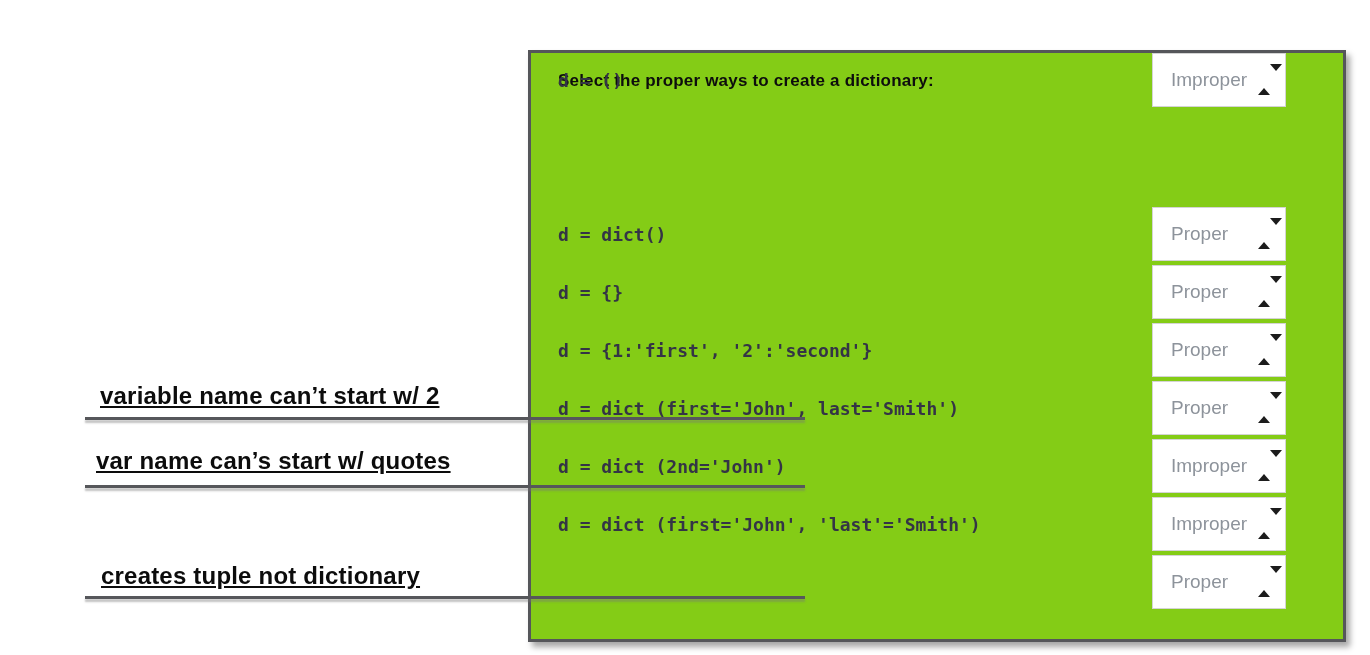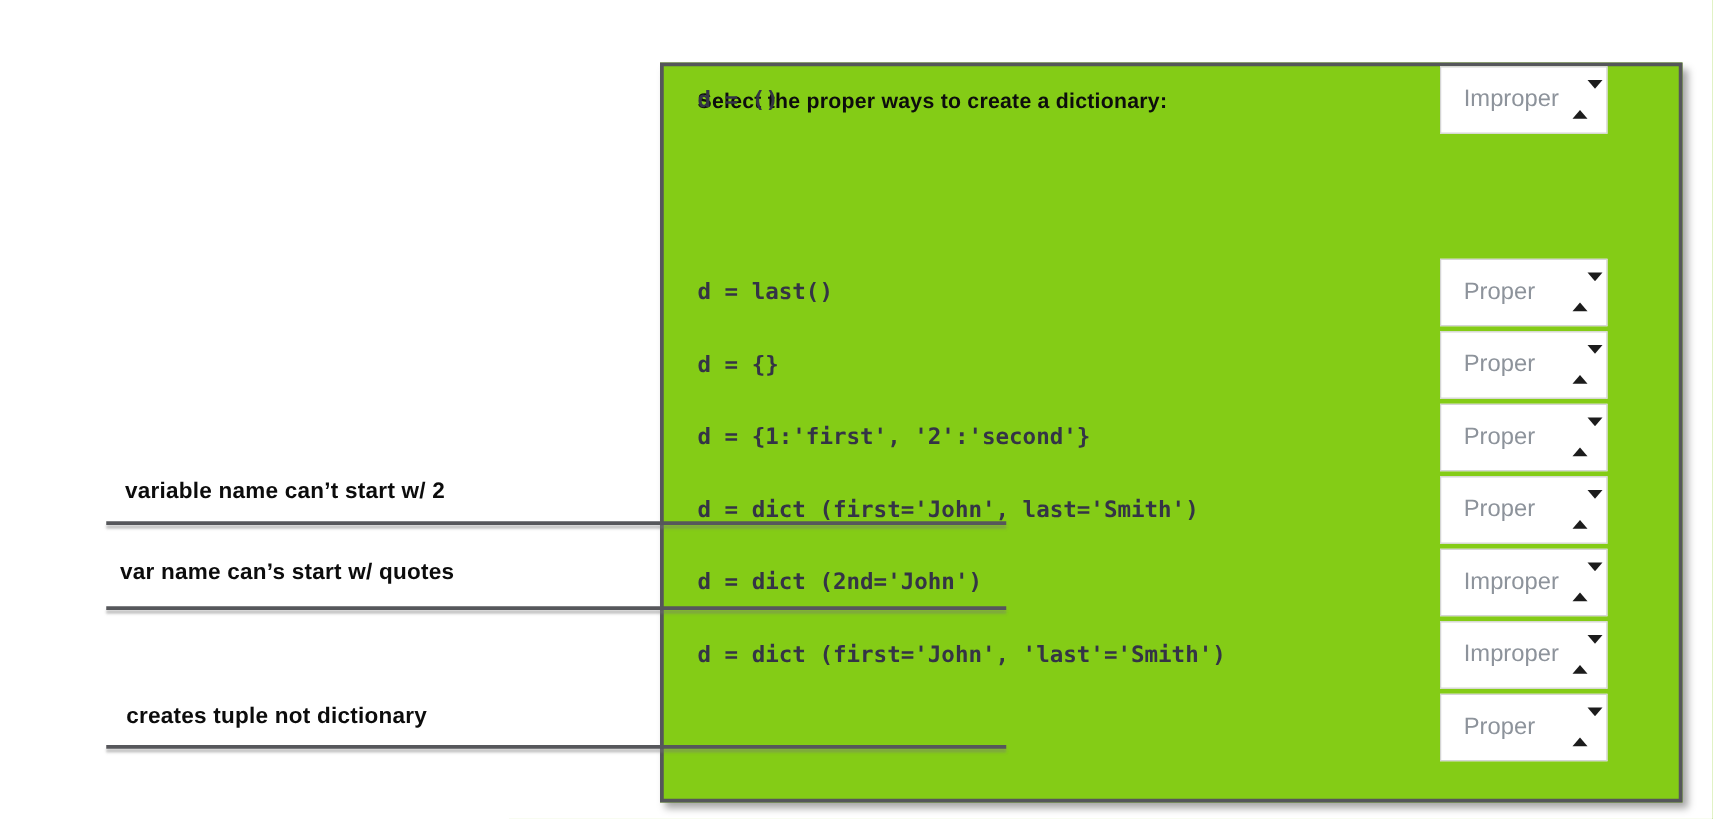--- a/index.html
+++ b/index.html
@@ -100,25 +100,26 @@
   .updown .tri-down {
     width: 0; height: 0;
     border-left: 6px solid transparent;
     border-right: 6px solid transparent;
     border-top: 7px solid #1c1c1c;
   }
 
   
   .ann-label {
     position: absolute;
-    font-size: 18px;
+    font-size: 24px;
     font-weight: bold;
     color: #0c0c0c;
     white-space: nowrap;
     letter-spacing: 0.2px;
+    text-decoration: underline;
   }
   .ann-line {
     position: absolute;
     left: 85px;
     width: 720px;
     height: 3px;
     background: #56575b;
     box-shadow: 0 3px 2px rgba(120,120,120,0.45);
     z-index: 5;
   }
@@ -138,21 +139,21 @@
 <div class="ann-label" id="ann-label-2">var name can’s start w/ quotes</div>
 <div class="ann-line" id="ann-line-2"></div>
 
 <div class="ann-label" id="ann-label-3">creates tuple not dictionary</div>
 <div class="ann-line" id="ann-line-3"></div>
 
 <div class="panel">
   <div class="panel-title">Select the proper ways to create a dictionary:</div>
 
   <div class="q-row">
-    <div class="code">d = last()</div>
+    <div class="code">d = dict()</div>
     <div class="select-box">
       <span class="select-label">Proper</span>
       <span class="updown"><span class="tri-up"></span><span class="tri-down"></span></span>
     </div>
   </div>
 
   <div class="q-row">
     <div class="code">d = {}</div>
     <div class="select-box">
       <span class="select-label">Proper</span>

